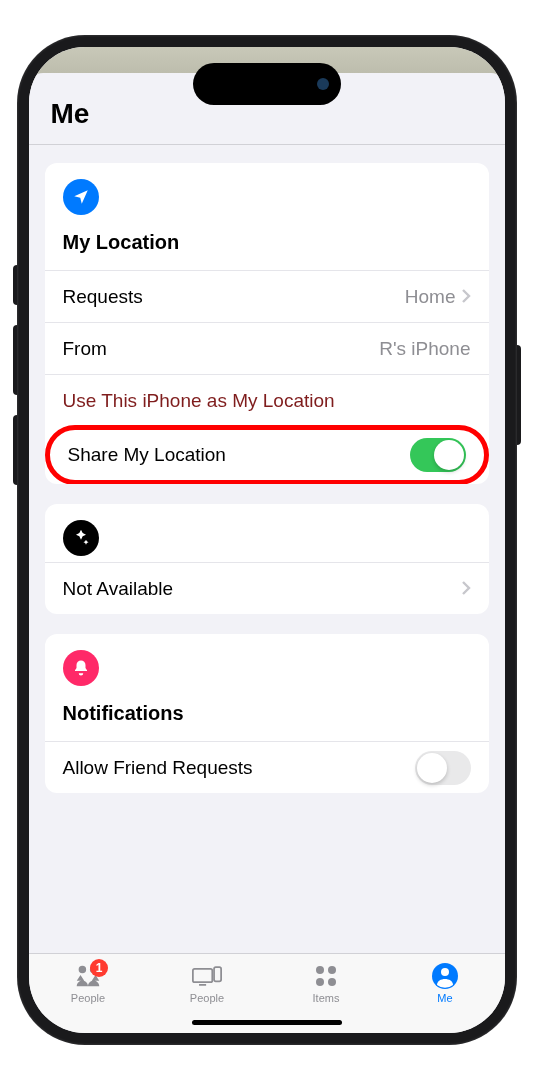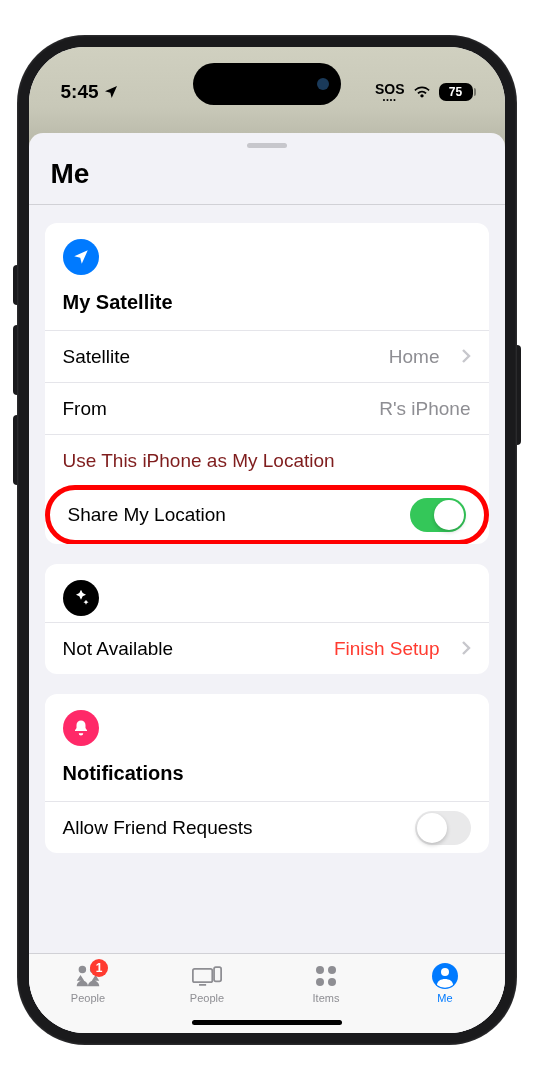--- a/index.html
+++ b/index.html
@@ -167,21 +167,21 @@
     .row {
       display: flex;
       align-items: center;
       justify-content: space-between;
       min-height: 52px;
       padding: 8px 18px;
       border-top: 1px solid #e5e5ea;
       font-size: 19px;
     }
     .row-label { color: #000; }
-    .row-value { color: #8e8e93; display: flex; align-items: flex-end; gap: 22px; }
+    .row-value { color: #8e8e93; display: flex; align-items: flex-end; gap: 6px; }
     .row-value.red { color: #ff3b30; }
     .row-link { color: #7f1d1d; font-size: 19px; }
     .chevron { color: #c7c7cc; }
     
     .toggle {
       width: 56px; height: 34px;
       border-radius: 18px;
       position: relative;
       cursor: pointer;
     }
@@ -253,64 +253,42 @@
 
 <div class="phone-frame">
   <div class="btn-vol2"></div>
   <div class="btn-power"></div>
   <div class="screen">
 
     <div class="dynamic-island">
       <div class="island-dot"></div>
     </div>
 
-    <div class="status-bar">
-      <div class="status-left">
-        <span>5:45</span>
-        <svg width="16" height="16" viewBox="0 0 24 24">
-            <path fill="#000" d="M3 11l18-8-8 18-2-8-8-2z"></path>
-          </svg>
-      </div>
-      <div class="status-right">
-        <div class="sos-text">
-          <span>SOS</span>
-          <span class="sos-dots">••••</span>
-        </div>
-        <span class="wifi-icon">
-          <svg viewBox="0 0 24 18">
-              <path fill="#000" d="M12 18c1.1 0 2-.9 2-2s-.9-2-2-2-2 .9-2 2 .9 2 2 2zm-5.6-5.6l1.4 1.4C9 12.7 10.4 12 12 12s3 .7 4.2 1.8l1.4-1.4C16 10.8 14.1 10 12 10s-4 .8-5.6 2.4zM2.8 8.8l1.4 1.4C6.3 8 9 6.8 12 6.8s5.7 1.2 7.8 3.4l1.4-1.4C18.6 6.2 15.5 4.8 12 4.8S5.4 6.2 2.8 8.8z"></path>
-            </svg>
-        </span>
-        <div class="battery-pill">
-          <span>75</span>
-        </div>
-      </div>
-    </div>
 
     <div class="map-peek"></div>
 
     <div class="sheet">
       <div class="grabber"></div>
       <div class="sheet-title">Me</div>
       <div class="divider-full"></div>
 
       <div class="content">
 
         <div class="card">
           <div class="card-icon">
             <div class="icon-circle icon-blue">
               <svg width="18" height="18" viewBox="0 0 24 24">
                   <path fill="#fff" d="M3 11l18-8-8 18-2-8-8-2z"></path>
                 </svg>
             </div>
           </div>
-          <div class="card-heading">My Satellite</div>
+          <div class="card-heading">My Location</div>
 
           <div class="row">
-            <span class="row-label">Satellite</span>
+            <span class="row-label">Requests</span>
             <span class="row-value">
               <span>Home</span>
               <span class="chevron">
                 <svg width="9" height="14" viewBox="0 0 9 14">
                     <path fill="none" stroke="#c7c7cc" stroke-width="2.4" d="M1 1l6 6-6 6"></path>
                   </svg>
               </span>
             </span>
           </div>
 
@@ -336,21 +314,20 @@
             <div class="icon-circle icon-black">
               <svg width="20" height="20" viewBox="0 0 24 24">
                   <path fill="#fff" d="M12 2l2 4 4 2-4 2-2 4-2-4-4-2 4-2 2-4zm6 12l1 2 2 1-2 1-1 2-1-2-2-1 2-1 1-2z"></path>
                 </svg>
             </div>
           </div>
 
           <div class="row">
             <span class="row-label">Not Available</span>
             <span class="row-value red">
-              <span>Finish Setup</span>
               <span class="chevron">
                 <svg width="9" height="14" viewBox="0 0 9 14">
                     <path fill="none" stroke="#c7c7cc" stroke-width="2.4" d="M1 1l6 6-6 6"></path>
                   </svg>
               </span>
             </span>
           </div>
         </div>
 
         <div class="card">

